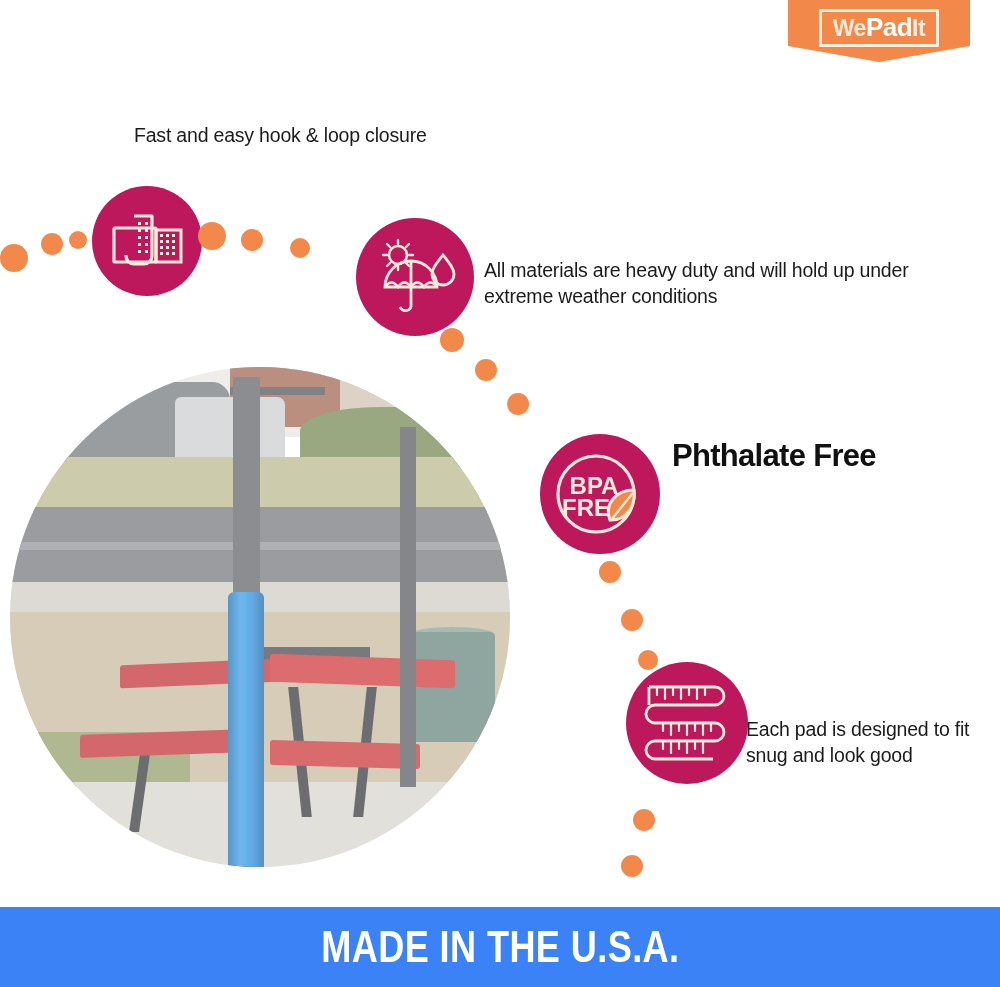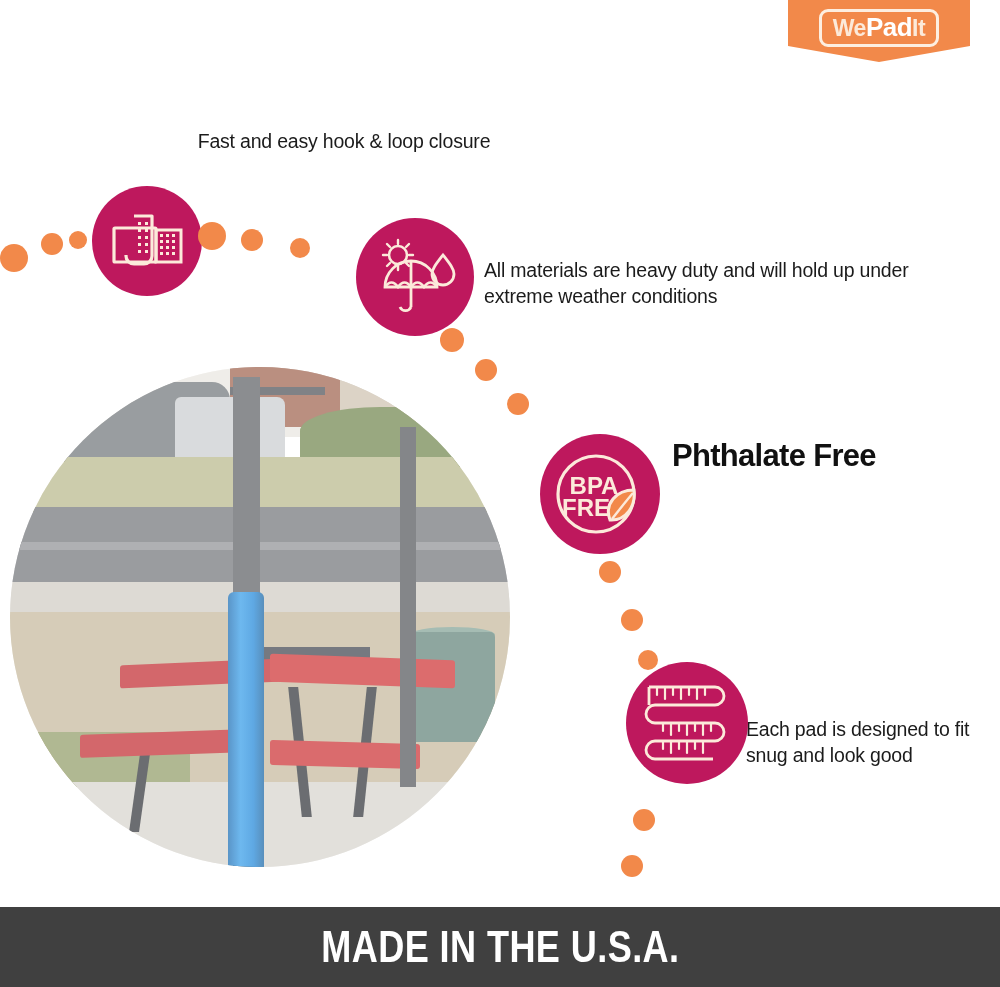--- a/index.html
+++ b/index.html
@@ -28,21 +28,21 @@
     background: #F2894A;
     -webkit-clip-path: polygon(0 0, 100% 0, 100% 74%, 50% 100%, 0 74%);
     clip-path: polygon(0 0, 100% 0, 100% 74%, 50% 100%, 0 74%);
     display: flex;
     align-items: flex-start;
     justify-content: center;
   }
   #logo-plate {
     margin-top: 9px;
     border: 3px solid #FDEEE0;
-    border-radius: 9px;
+    border-radius: 1px;
     padding: 2px 11px 4px 11px;
     line-height: 1;
     white-space: nowrap;
   }
   .logo-we, .logo-it {
     font-size: 23px;
     font-weight: bold;
     color: #FCEADA;
     letter-spacing: -0.5px;
   }
@@ -64,21 +64,21 @@
   }
   .feature-body {
     position: absolute;
     font-size: 19.5px;
     color: #1b1b1b;
     line-height: 1.35;
     letter-spacing: -0.2px;
   }
 
   #t-easy   { left: 133px; top: 80px;  font-size: 32px; }
-  #b-easy   { left: 134px; top: 128px; width: 420px; text-align: center; }
+  #b-easy   { left: 134px; top: 122px; width: 420px; }
 
   #t-weather { left: 484px; top: 215px; }
   #b-weather { left: 484px; top: 257px; width: 430px; }
 
   #t-phth   { left: 672px; top: 438px; }
   #b-phth   { left: 674px; top: 482px; width: 270px; }
 
   #t-fit    { left: 744px; top: 672px; }
   #b-fit    { left: 746px; top: 716px; width: 240px; }
 
@@ -146,21 +146,21 @@
   #photo .barrel-top{ position:absolute; left:80%; top:52%; width:17%; height:3%;  background:#7ea093; border-radius:50%; }
   #photo .haze      { position:absolute; left:0; top:0; width:100%; height:100%; background:rgba(255,255,255,0.30); }
 
   
   #made-banner {
     position: absolute;
     left: 0;
     bottom: 0;
     width: 1000px;
     height: 80px;
-    background: #404040;
+    background: #3b82f6;
     display: flex;
     align-items: center;
     justify-content: center;
   }
   #made-text {
     color: #ffffff;
     font-size: 44px;
     font-weight: bold;
     letter-spacing: 0.5px;
     transform: scaleX(0.82);

